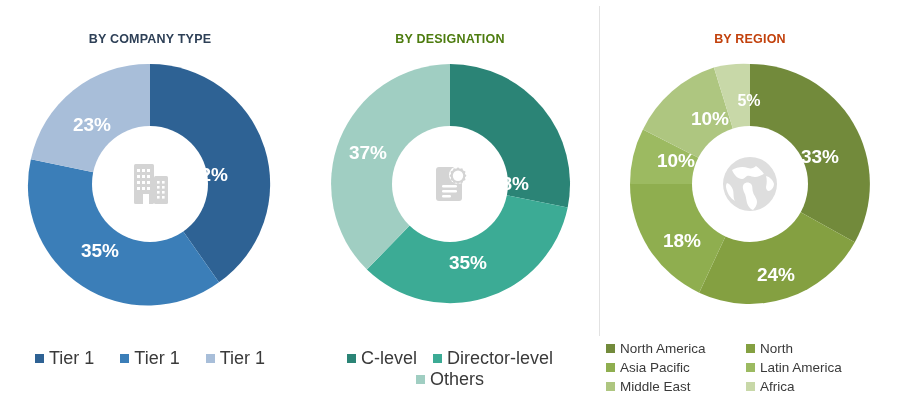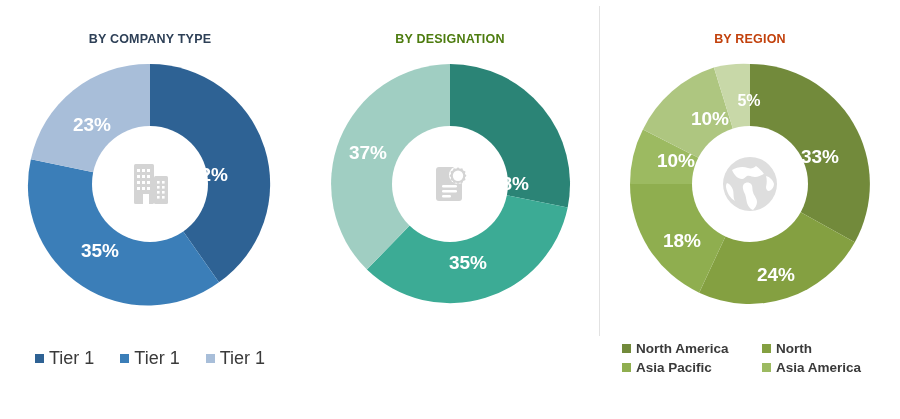--- a/index.html
+++ b/index.html
@@ -110,26 +110,25 @@
     margin-right: 5px;
     flex: 0 0 auto;
   }
 
   .legend-company .legend-item { margin: 0 13px; }
   .legend-design  .legend-item { margin: 0 8px; }
 
   .legend-region {
     position: absolute;
     top: 341px;
-    left: 22px;
+    left: 6px;
     width: 278px;
     display: grid;
     grid-template-columns: 140px 138px;
     grid-row-gap: 4px;
-    font-weight: bold;
   }
   .legend-region .legend-item {
     font-size: 13.5px;
     margin: 0;
   }
 
   .divider {
     position: absolute;
     top: 6px;
     width: 1px;
@@ -240,20 +239,34 @@
             <rect x="18" y="32" width="15" height="2.6" rx="1.3"></rect>
             <rect x="18" y="37" width="9" height="2.6" rx="1.3"></rect>
           </g>
           <circle cx="34" cy="17" r="9" fill="#ffffff"></circle>
           <path fill="#d4d4d4" d="M34 9.2 l1.9 1.6 2.4-0.6 0.9 2.3 2.3 0.9 -0.6 2.4 1.6 1.9 -1.6 1.9 0.6 2.4 -2.3 0.9 -0.9 2.3 -2.4-0.6 -1.9 1.6 -1.9-1.6 -2.4 0.6 -0.9-2.3 -2.3-0.9 0.6-2.4 -1.6-1.9 1.6-1.9 -0.6-2.4 2.3-0.9 0.9-2.3 2.4 0.6z"></path>
           <circle cx="34" cy="17.7" r="5.2" fill="#ffffff"></circle>
         </svg>
       </div>
     </div>
 
+    <div class="legend legend-row1 legend-design">
+      <div class="legend-item">
+        <span class="legend-swatch" style="background:#2b8476"></span>
+        <span>C-level</span>
+      </div>
+      <div class="legend-item">
+        <span class="legend-swatch" style="background:#3cab95"></span>
+        <span>Director-level</span>
+      </div>
+      <div class="legend-item">
+        <span class="legend-swatch" style="background:#a0cec2"></span>
+        <span>Others</span>
+      </div>
+    </div>
   </div>
 
   <div class="panel panel-region">
 
     <div class="panel-title title-region">BY REGION</div>
 
     <div class="donut-wrap">
       <svg class="donut-svg" viewBox="0 0 252 252">
         <g>
 
@@ -299,18 +312,26 @@
       <div class="legend-item">
         <span class="legend-swatch" style="background:#84a041"></span>
         <span>North</span>
       </div>
       <div class="legend-item">
         <span class="legend-swatch" style="background:#8fae4f"></span>
         <span>Asia Pacific</span>
       </div>
       <div class="legend-item">
         <span class="legend-swatch" style="background:#9cba61"></span>
-        <span>Asia America</span>
+        <span>Latin America</span>
+      </div>
+      <div class="legend-item">
+        <span class="legend-swatch" style="background:#aec680"></span>
+        <span>Middle East</span>
+      </div>
+      <div class="legend-item">
+        <span class="legend-swatch" style="background:#c8d8a8"></span>
+        <span>Africa</span>
       </div>
     </div>
   </div>
 
 </div>
 
 </body></html>

